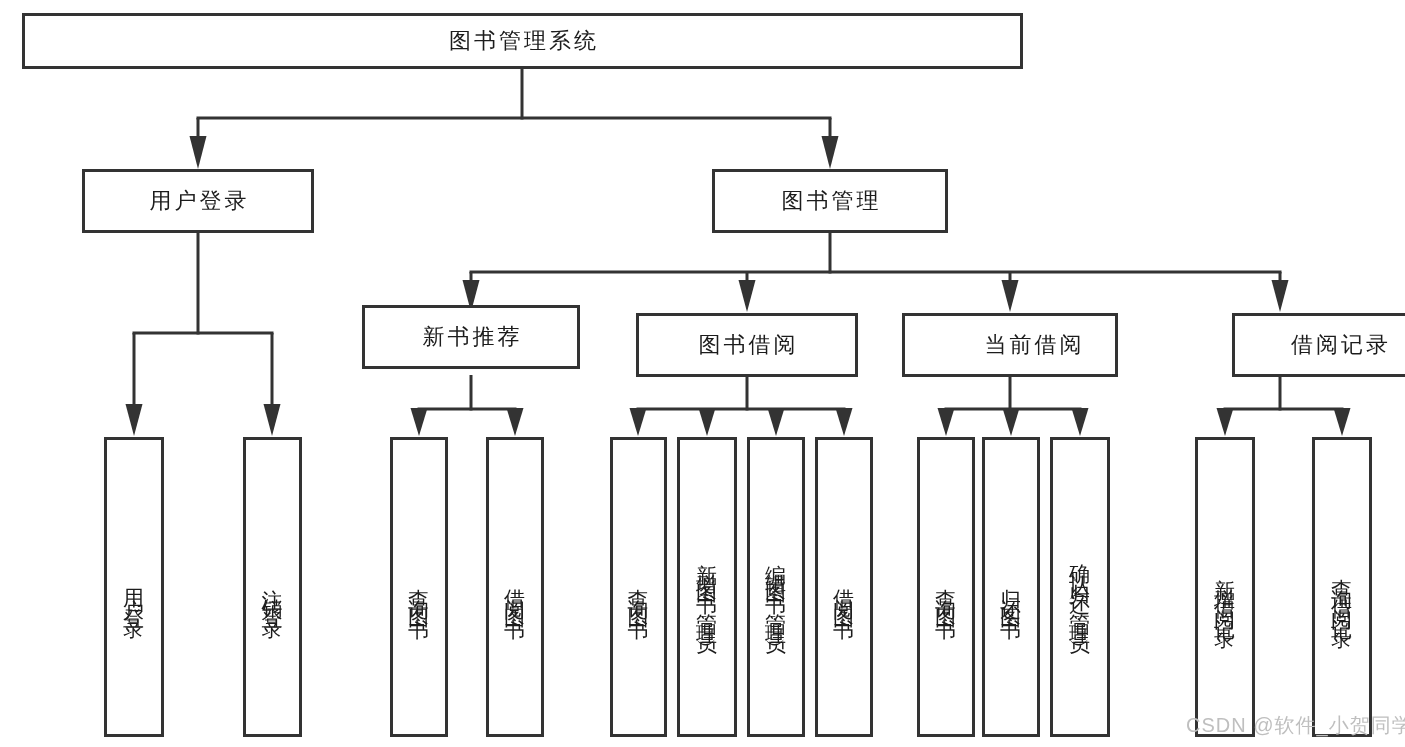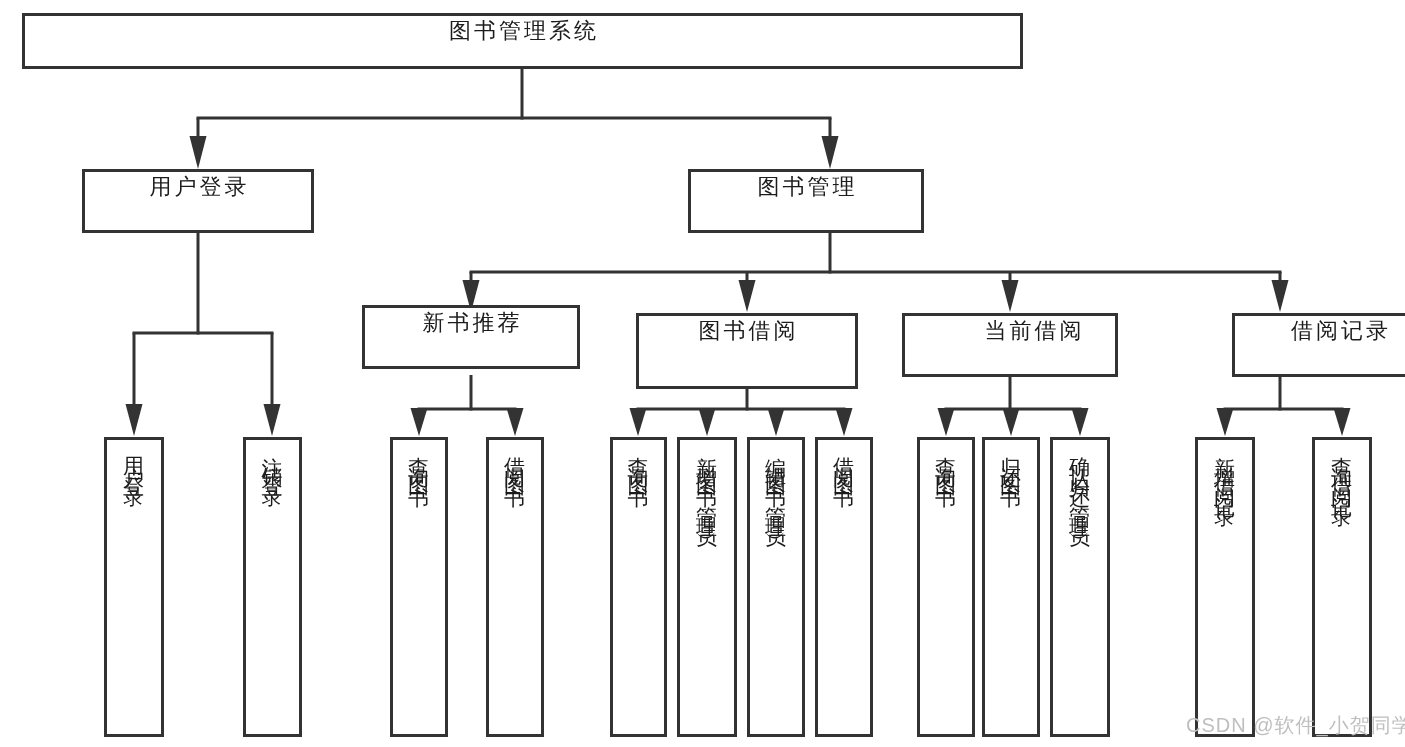--- a/index.html
+++ b/index.html
@@ -20,20 +20,21 @@
     left: 0;
     top: 0;
     z-index: 1;
   }
   .box {
     position: absolute;
     box-sizing: border-box;
     background: #ffffff;
     border: 3px solid #333333;
     display: flex;
+    align-items: center;
     justify-content: center;
     z-index: 2;
   }
   .h-label {
     font-size: 22px;
     letter-spacing: 3px;
     color: #1c1c1c;
     white-space: nowrap;
     text-indent: 3px;
   }
@@ -125,28 +126,28 @@
     </g>
   </svg>
 
   <div class="box" style="left:22px; top:13px; width:1001px; height:56px;">
     <span class="h-label">图书管理系统</span>
   </div>
 
   <div class="box" style="left:82px; top:169px; width:232px; height:64px;">
     <span class="h-label">用户登录</span>
   </div>
-  <div class="box" style="left:688px; top:169px; width:236px; height:64px;">
+  <div class="box" style="left:712px; top:169px; width:236px; height:64px;">
     <span class="h-label">图书管理</span>
   </div>
 
   <div class="box" style="left:362px; top:305px; width:218px; height:64px;">
     <span class="h-label">新书推荐</span>
   </div>
-  <div class="box" style="left:636px; top:313px; width:222px; height:76px;">
+  <div class="box" style="left:636px; top:313px; width:222px; height:64px;">
     <span class="h-label">图书借阅</span>
   </div>
   <div class="box" style="left:902px; top:313px; width:216px; height:64px;padding-left:46px;">
     <span class="h-label">当前借阅</span>
   </div>
   <div class="box" style="left:1232px; top:313px; width:215px; height:64px;">
     <span class="h-label">借阅记录</span>
   </div>
 
   <div class="box leaf" style="left:104px; width:60px;">

